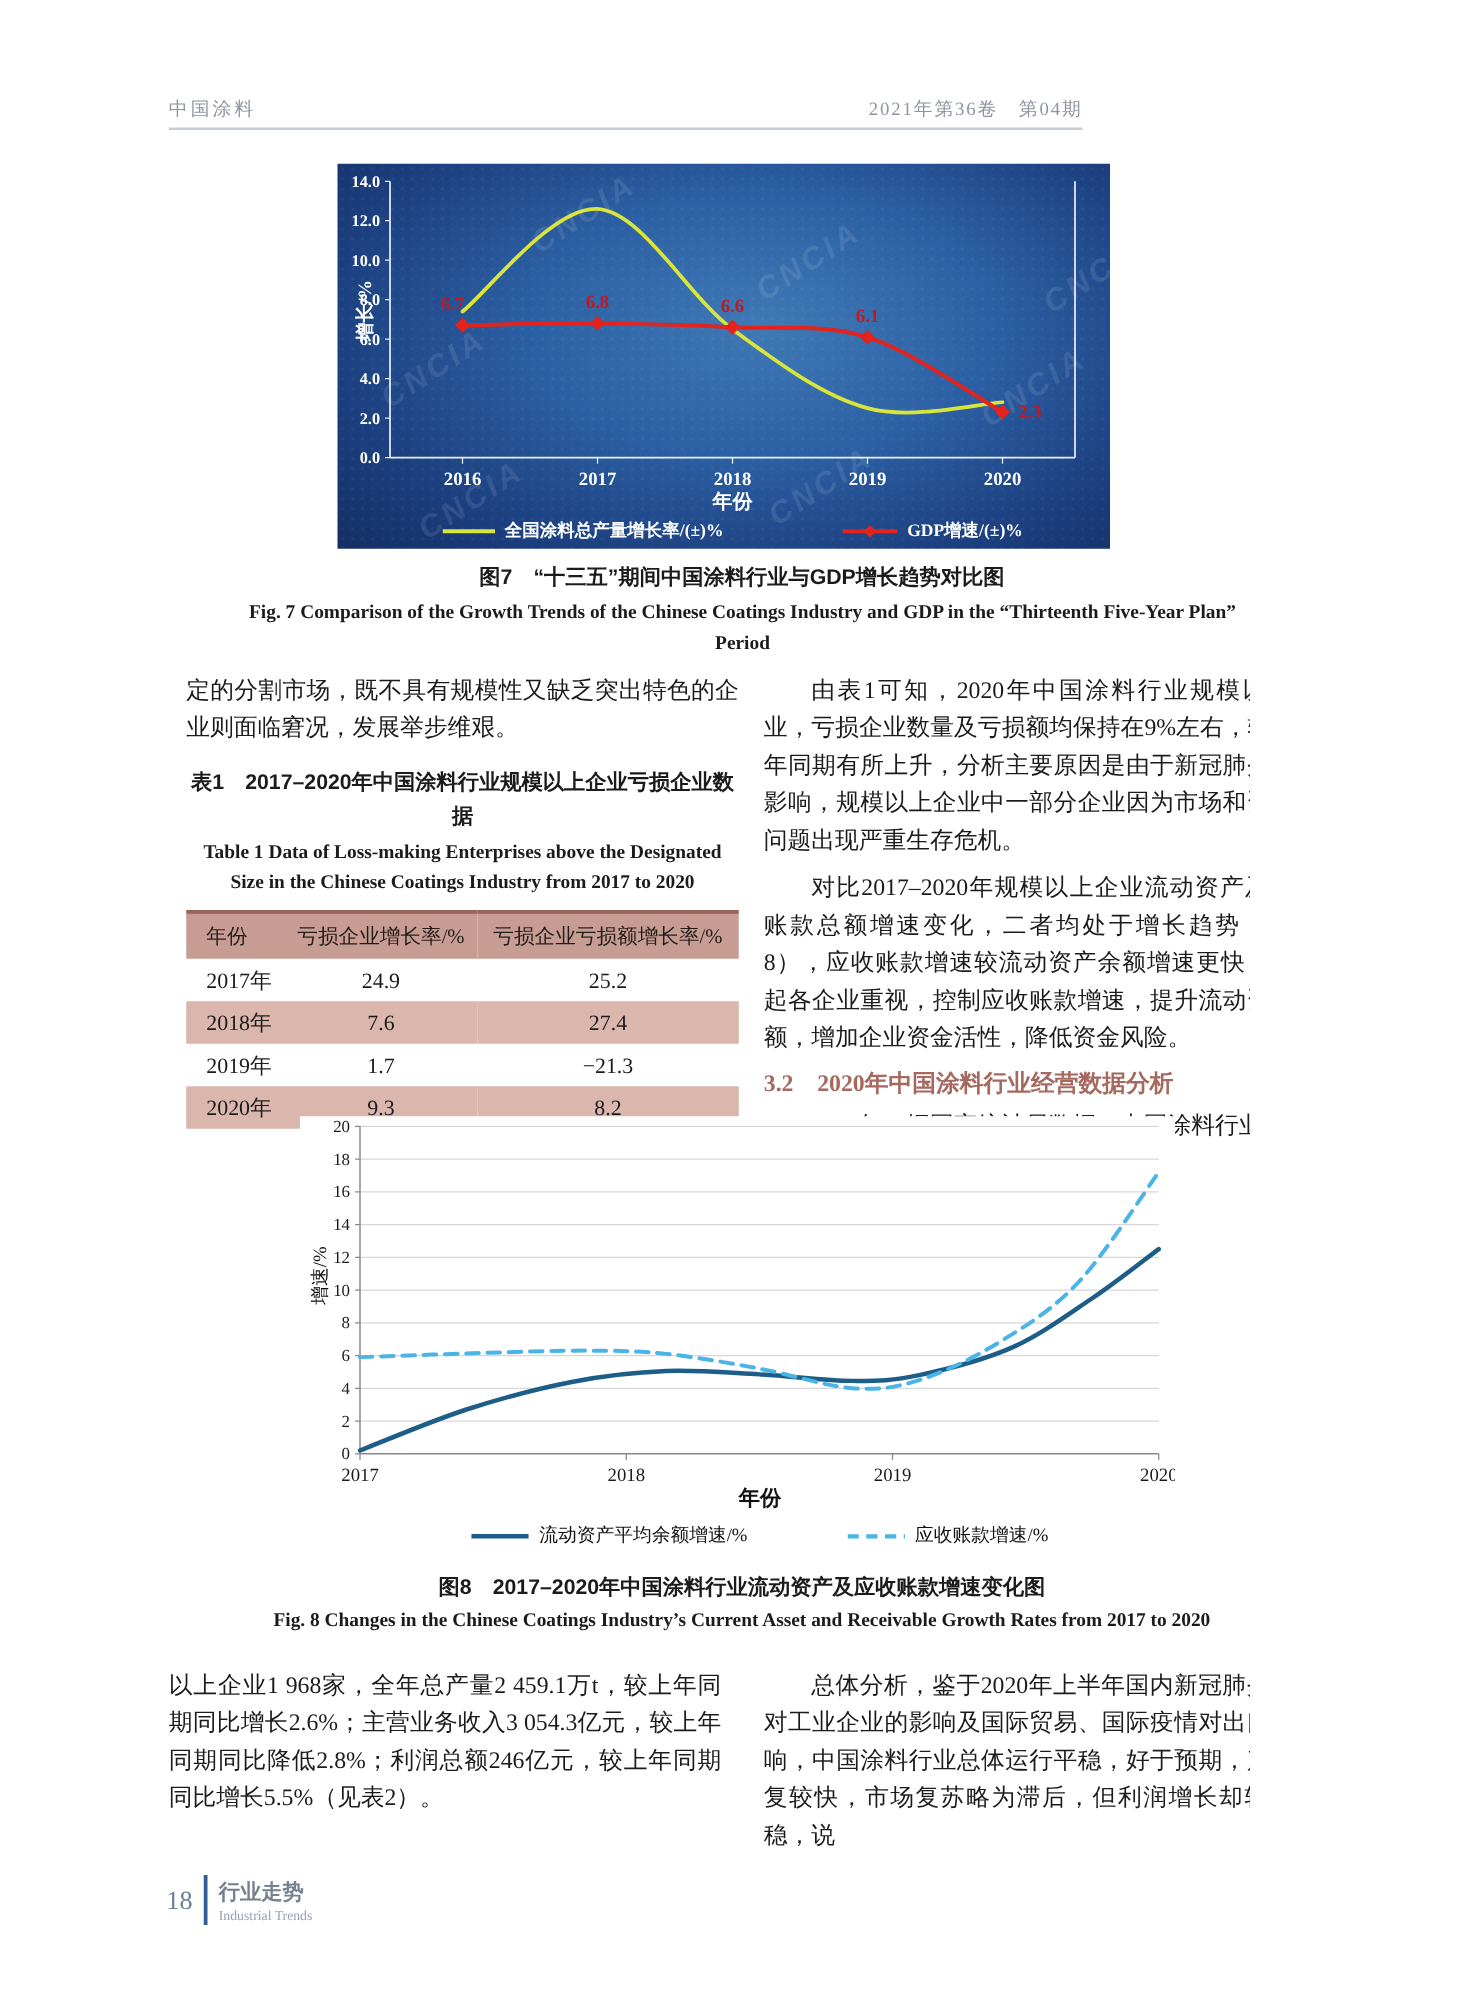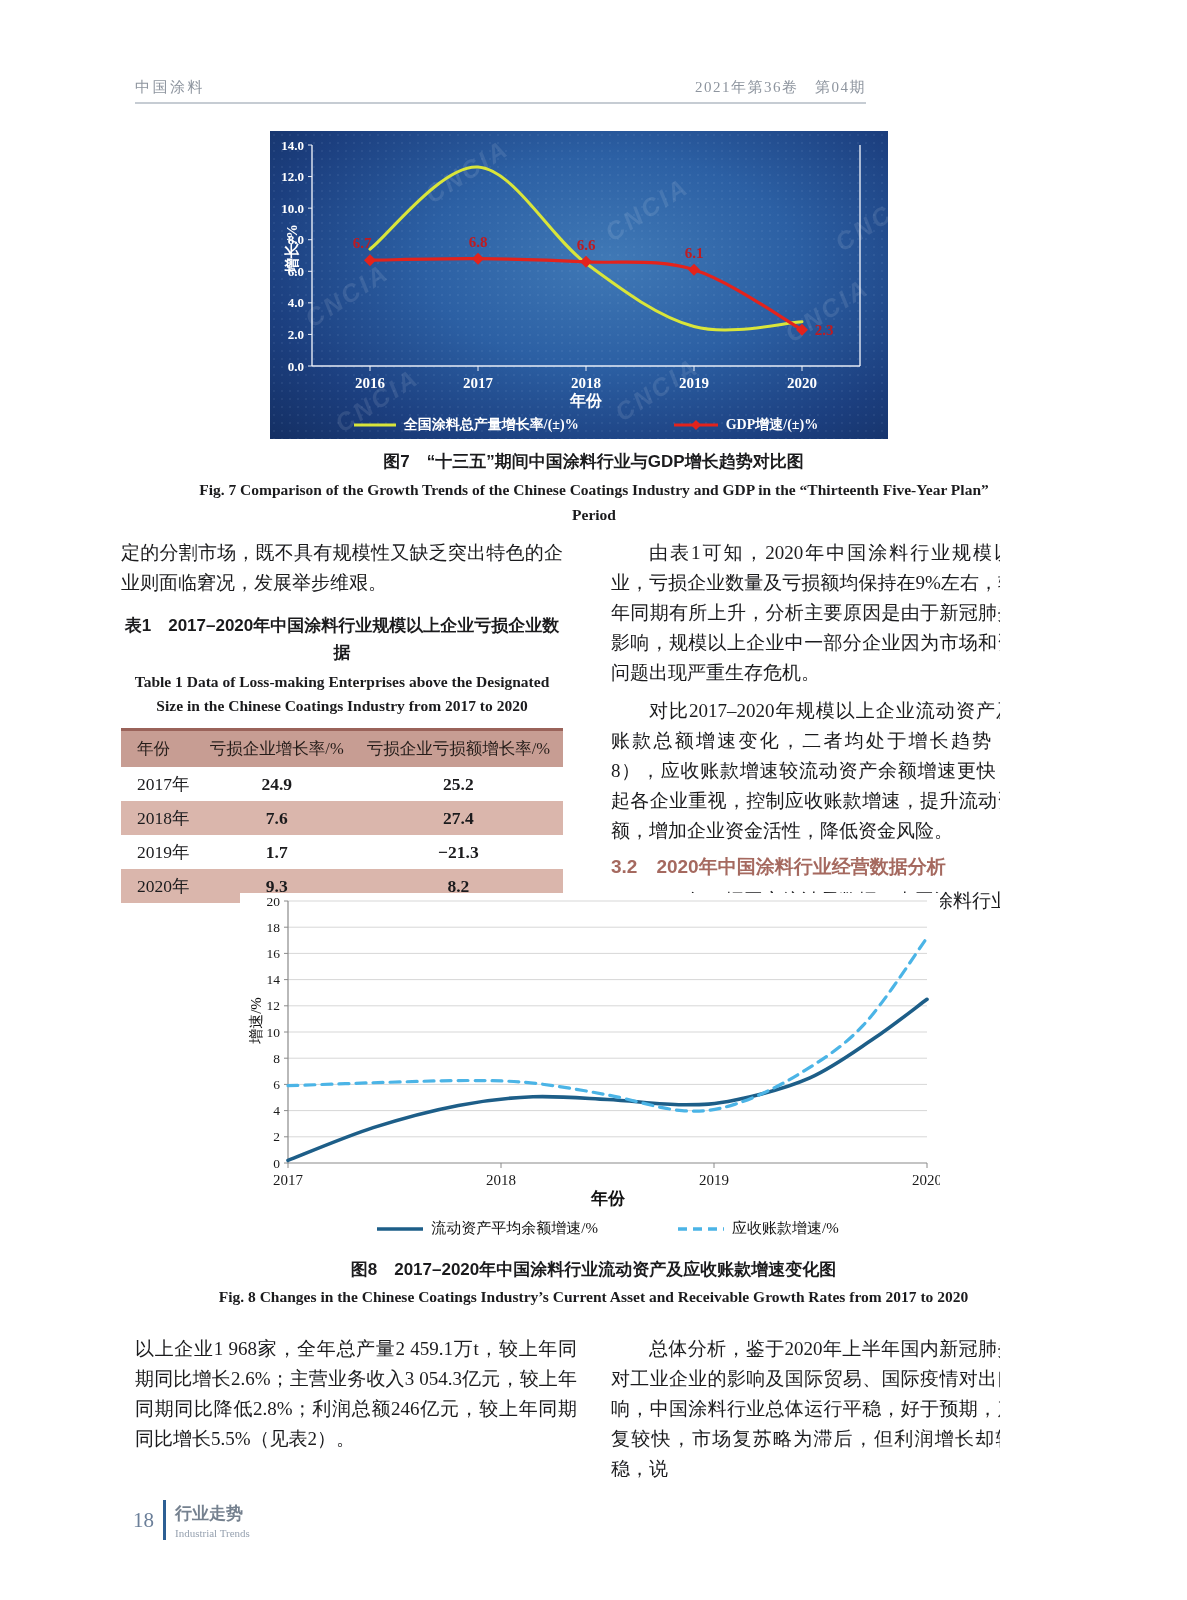--- a/index.html
+++ b/index.html
@@ -25,34 +25,34 @@
         color:#ffffff;font-weight:bold;font-size:14px;}
   .leg-item{display:flex;align-items:center;gap:8px;}
 
   
   .cap-cn{font-family:"Liberation Sans","DejaVu Sans",sans-serif;font-weight:bold;font-size:17px;text-align:center;}
   .cap-en{font-weight:bold;font-size:15.5px;text-align:center;line-height:25px;}
 
   
   p.body{font-size:19px;line-height:30px;text-align:justify;margin:0 0 8px 0;}
   .indent{text-indent:2em;}
-  .sec-head{font-family:Liberation Sans, sans-serif;font-weight:bold;font-size:19px;
+  .sec-head{font-family:Liberation Serif, serif;font-weight:bold;font-size:19px;
             color:#a5695f;margin:4px 0 6px 0;}
 
   
   .t1-title-cn{font-family:"Liberation Sans","DejaVu Sans",sans-serif;font-weight:bold;font-size:17px;
                text-align:center;line-height:27px;margin-top:14px;}
   .t1-title-en{font-weight:bold;font-size:15.5px;text-align:center;line-height:24px;margin:4px 0 10px 0;}
   table.t1{width:100%;border-collapse:collapse;}
   .t1 thead tr{background:#c79d93;border-top:3px solid #9a635a;}
   .t1 th{font-weight:normal;font-size:16.5px;padding:7px 2px;color:#241c19;}
   .t1 td{font-size:17.5px;padding:5px 2px;}
   .t1 tbody tr:nth-child(even){background:#dab6ac;}
   .c-left{text-align:left;padding-left:16px !important;}
-  .c-mid{text-align:center;font-weight:bold;}
+  .c-mid{text-align:center;}
 
   
   .fig8{left:240px;top:893px;width:700px;height:358px;background:#ffffff;}
   .xlab8{left:48px;width:640px;top:294px;text-align:center;color:#111;font-weight:bold;font-size:17px;
          font-family:"Liberation Sans","DejaVu Sans",sans-serif;}
   .ylab8{left:-30px;top:118px;width:92px;text-align:center;transform:rotate(-90deg);color:#111;font-size:15px;}
   .leg8{left:48px;width:640px;top:326px;display:flex;justify-content:center;gap:80px;align-items:center;
         color:#111;font-size:15px;}
 
   
@@ -142,21 +142,21 @@
       </div>
     </div>
   </div>
 
   <div class="abs cap-cn" style="left:130px;width:927px;top:450px;">图7　“十三五”期间中国涂料行业与GDP增长趋势对比图</div>
   <div class="abs cap-en" style="left:124px;width:940px;top:477px;">
     <span style="display:block">Fig. 7   Comparison of the Growth Trends of the Chinese Coatings Industry and GDP in the “Thirteenth Five-Year Plan”</span>
     <span style="display:block">Period</span>
   </div>
 
-  <div class="abs" style="left:121px;top:538px;width:442px;">
+  <div class="abs" style="left:149px;top:538px;width:442px;">
     <p class="body">定的分割市场，既不具有规模性又缺乏突出特色的企业则面临窘况，发展举步维艰。</p>
     <div class="t1-title-cn">表1　2017–2020年中国涂料行业规模以上企业亏损企业数据</div>
     <div class="t1-title-en">Table 1   Data of Loss-making Enterprises above the Designated Size in the Chinese Coatings Industry from 2017 to 2020</div>
     <table class="t1" id="loss-table">
       <thead>
           <tr>
             <th class="c-left">年份</th>
             <th class="c-mid">亏损企业增长率/%</th>
             <th class="c-mid">亏损企业亏损额增长率/%</th>
           </tr>

